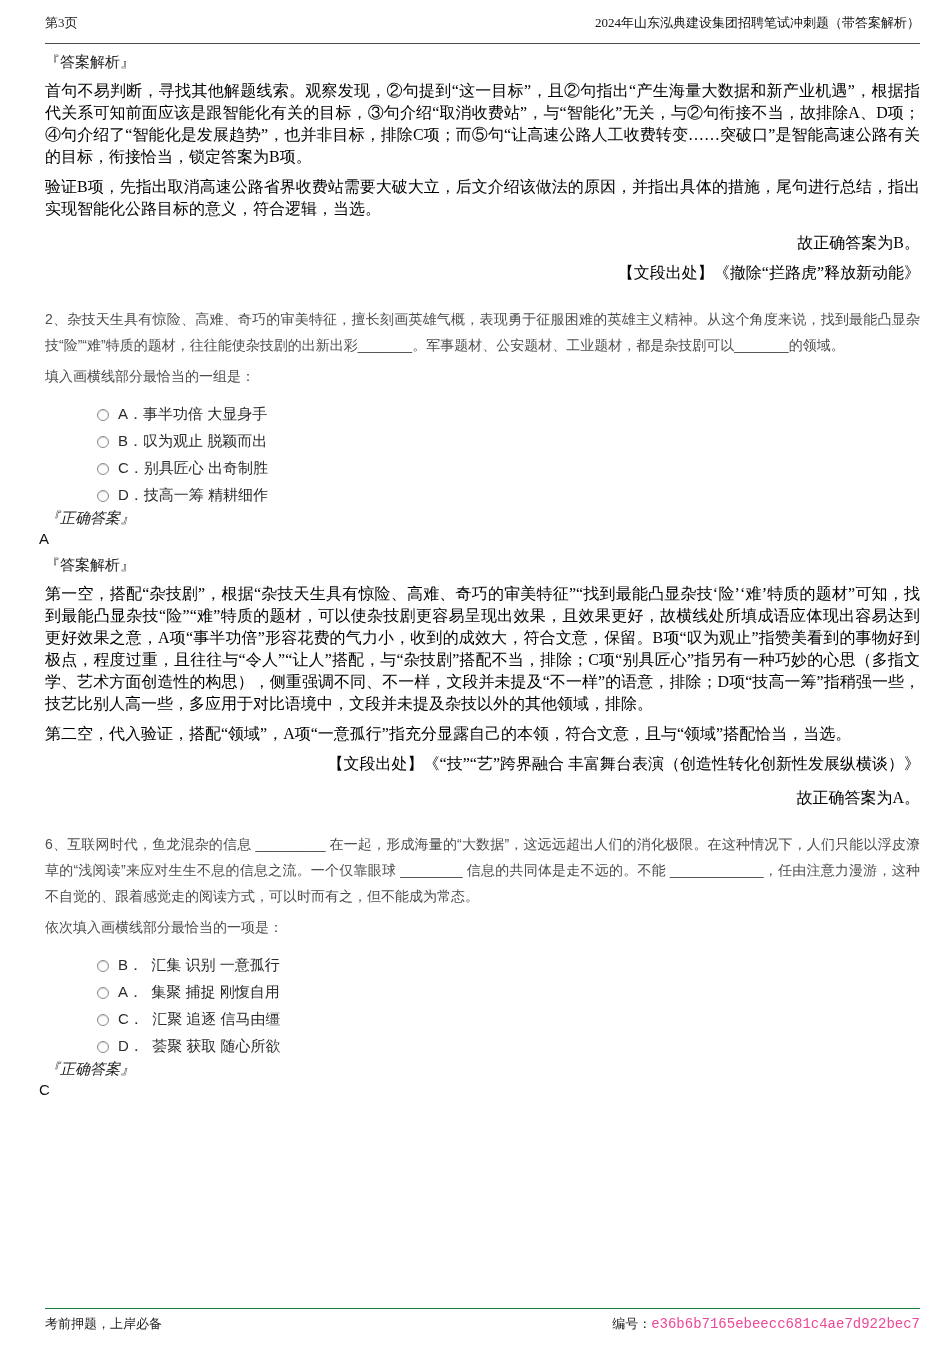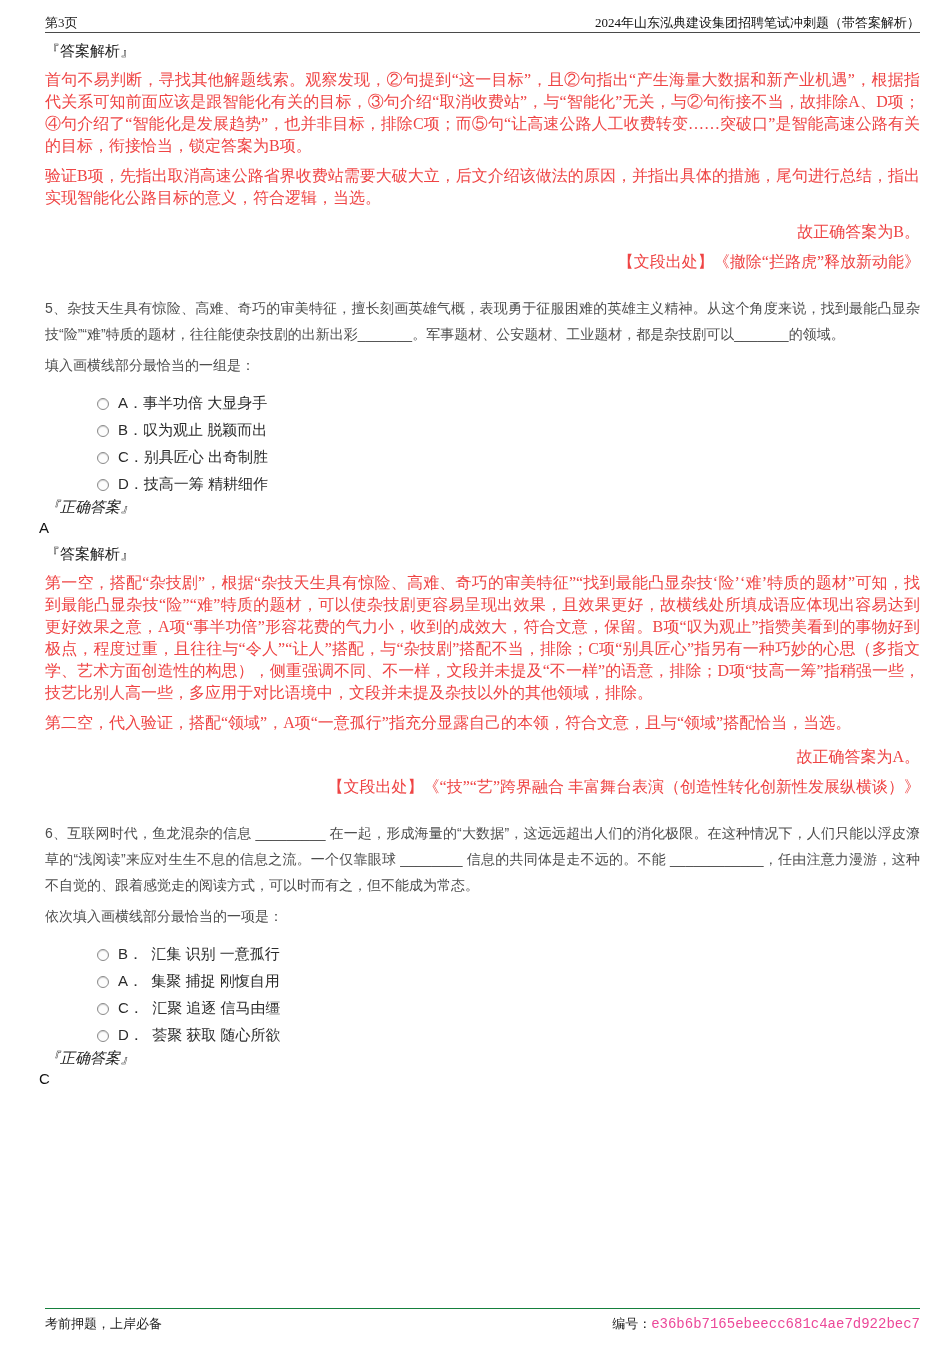--- a/index.html
+++ b/index.html
@@ -1,28 +1,28 @@
 <!DOCTYPE html>
 <html><head>
 <meta charset="utf-8">
 <style>
   html,body{margin:0;padding:0;background:#ffffff;}
   .page{position:relative;width:950px;height:1345px;background:#ffffff;overflow:hidden;
         font-family:"Liberation Serif","DejaVu Serif",serif;color:#1a1a1a;}
 
   
   .header{display:flex;justify-content:space-between;align-items:flex-end;
-          margin:14px 30px 0 45px;border-bottom:1px solid #4a4a4a;}
+          margin:14px 30px 0 45px;padding-bottom:11px;border-bottom:1px solid #4a4a4a;}
   .page-num{font-size:13px;color:#222;}
   .doc-title{font-size:13px;color:#111;}
 
   
   .content{margin:0 30px 0 45px;}
   .ans-label{margin-top:9px;font-size:15px;color:#1a1a1a;}
-  .para{font-size:16px;line-height:22px;text-align:justify;margin:8px 0 0 0;color:#ef4444;}
+  .para{font-size:16px;line-height:22px;text-align:justify;margin:8px 0 0 0;color:#000000;}
   .para.short{text-align:right;}
   .mt12{margin-top:12px;}
 
   .question-block{margin-top:22px;}
   .q-text{font-family:"Liberation Sans","DejaVu Sans",sans-serif;font-size:14px;
           line-height:26px;color:#4d4d4d;text-align:justify;margin:0;}
   .q-prompt{font-family:"Liberation Sans","DejaVu Sans",sans-serif;font-size:14px;
             color:#4d4d4d;margin:10px 0 0 0;}
 
   .options{margin:15px 0 0 52px;}
@@ -58,21 +58,21 @@
 
   <div class="content">
 
     <div class="ans-label">『答案解析』</div>
     <p class="para">首句不易判断，寻找其他解题线索。观察发现，②句提到“这一目标”，且②句指出“产生海量大数据和新产业机遇”，根据指代关系可知前面应该是跟智能化有关的目标，③句介绍“取消收费站”，与“智能化”无关，与②句衔接不当，故排除A、D项；④句介绍了“智能化是发展趋势”，也并非目标，排除C项；而⑤句“让高速公路人工收费转变……突破口”是智能高速公路有关的目标，衔接恰当，锁定答案为B项。</p>
     <p class="para">验证B项，先指出取消高速公路省界收费站需要大破大立，后文介绍该做法的原因，并指出具体的措施，尾句进行总结，指出实现智能化公路目标的意义，符合逻辑，当选。</p>
     <p class="para short mt12">故正确答案为B。</p>
     <p class="para short">【文段出处】《撤除“拦路虎”释放新动能》</p>
 
     <div class="question-block">
-      <p class="q-text">5、杂技天生具有惊险、高难、奇巧的审美特征，擅长刻画英雄气概，表现勇于征服困难的英雄主义精神。从这个角度来说，找到最能凸显杂技“险”“难”特质的题材，往往能使杂技剧的出新出彩_______。军事题材、公安题材、工业题材，都是杂技剧可以_______的领域。</p>
+      <p class="q-text">2、杂技天生具有惊险、高难、奇巧的审美特征，擅长刻画英雄气概，表现勇于征服困难的英雄主义精神。从这个角度来说，找到最能凸显杂技“险”“难”特质的题材，往往能使杂技剧的出新出彩_______。军事题材、公安题材、工业题材，都是杂技剧可以_______的领域。</p>
       <p class="q-prompt">填入画横线部分最恰当的一组是：</p>
 
       <div class="options">
         <div class="option-row">
           <span class="radio"></span>
           <span class="opt-label">A．事半功倍 大显身手</span>
         </div>
         <div class="option-row">
           <span class="radio"></span>
           <span class="opt-label">B．叹为观止 脱颖而出</span>
@@ -85,22 +85,22 @@
           <span class="radio"></span>
           <span class="opt-label">D．技高一筹 精耕细作</span>
         </div>
       </div>
 
       <div class="correct-label">『正确答案』</div>
       <div class="correct-value">A</div>
       <div class="ans-label">『答案解析』</div>
       <p class="para">第一空，搭配“杂技剧”，根据“杂技天生具有惊险、高难、奇巧的审美特征”“找到最能凸显杂技‘险’‘难’特质的题材”可知，找到最能凸显杂技“险”“难”特质的题材，可以使杂技剧更容易呈现出效果，且效果更好，故横线处所填成语应体现出容易达到更好效果之意，A项“事半功倍”形容花费的气力小，收到的成效大，符合文意，保留。B项“叹为观止”指赞美看到的事物好到极点，程度过重，且往往与“令人”“让人”搭配，与“杂技剧”搭配不当，排除；C项“别具匠心”指另有一种巧妙的心思（多指文学、艺术方面创造性的构思），侧重强调不同、不一样，文段并未提及“不一样”的语意，排除；D项“技高一筹”指稍强一些，技艺比别人高一些，多应用于对比语境中，文段并未提及杂技以外的其他领域，排除。</p>
       <p class="para">第二空，代入验证，搭配“领域”，A项“一意孤行”指充分显露自己的本领，符合文意，且与“领域”搭配恰当，当选。</p>
+      <p class="para short">【文段出处】《“技”“艺”跨界融合 丰富舞台表演（创造性转化创新性发展纵横谈）》</p>
       <p class="para short mt12">故正确答案为A。</p>
-      <p class="para short">【文段出处】《“技”“艺”跨界融合 丰富舞台表演（创造性转化创新性发展纵横谈）》</p>
     </div>
 
     <div class="question-block">
       <p class="q-text">6、互联网时代，鱼龙混杂的信息 _________ 在一起，形成海量的“大数据”，这远远超出人们的消化极限。在这种情况下，人们只能以浮皮潦草的“浅阅读”来应对生生不息的信息之流。一个仅靠眼球 ________ 信息的共同体是走不远的。不能 ____________，任由注意力漫游，这种不自觉的、跟着感觉走的阅读方式，可以时而有之，但不能成为常态。</p>
       <p class="q-prompt">依次填入画横线部分最恰当的一项是：</p>
 
       <div class="options">
         <div class="option-row">
           <span class="radio"></span>
           <span class="opt-label">B．  汇集 识别 一意孤行</span>

